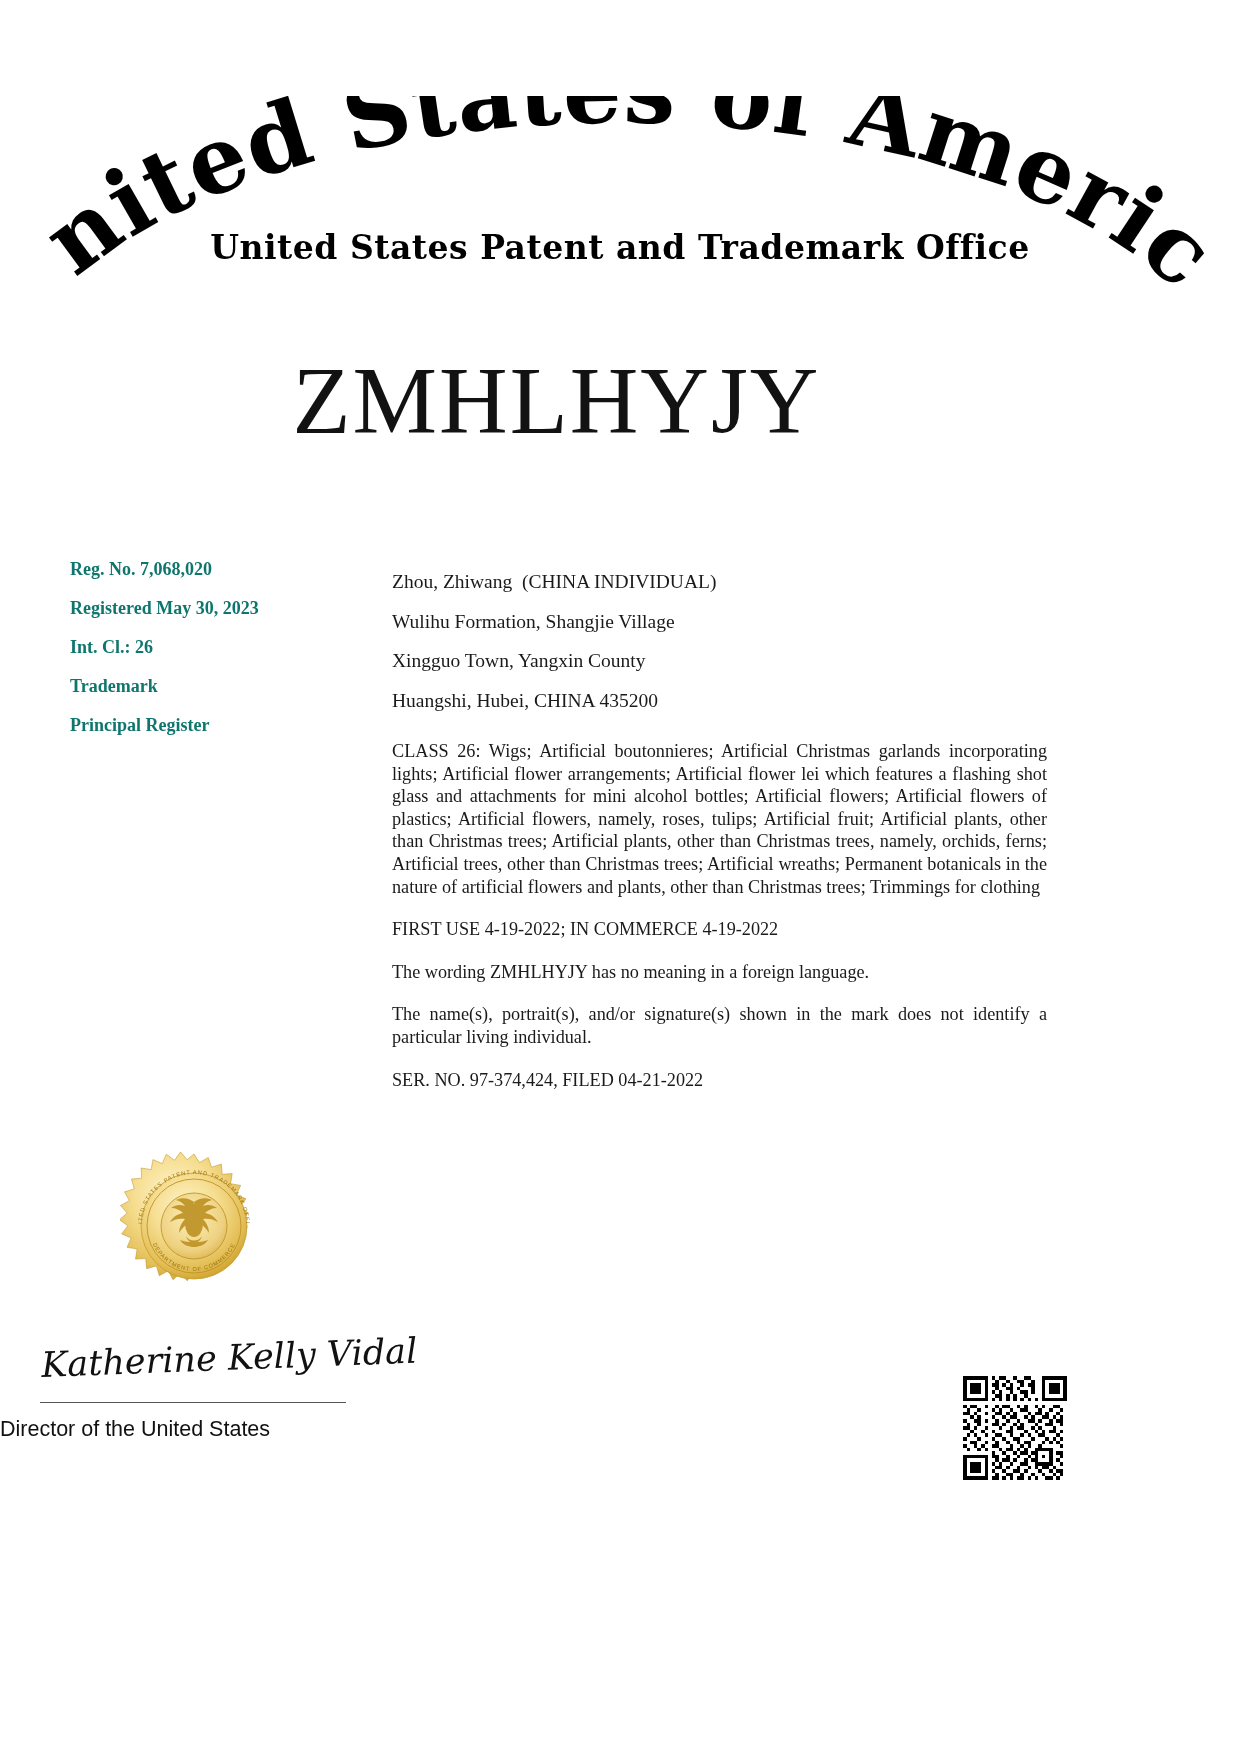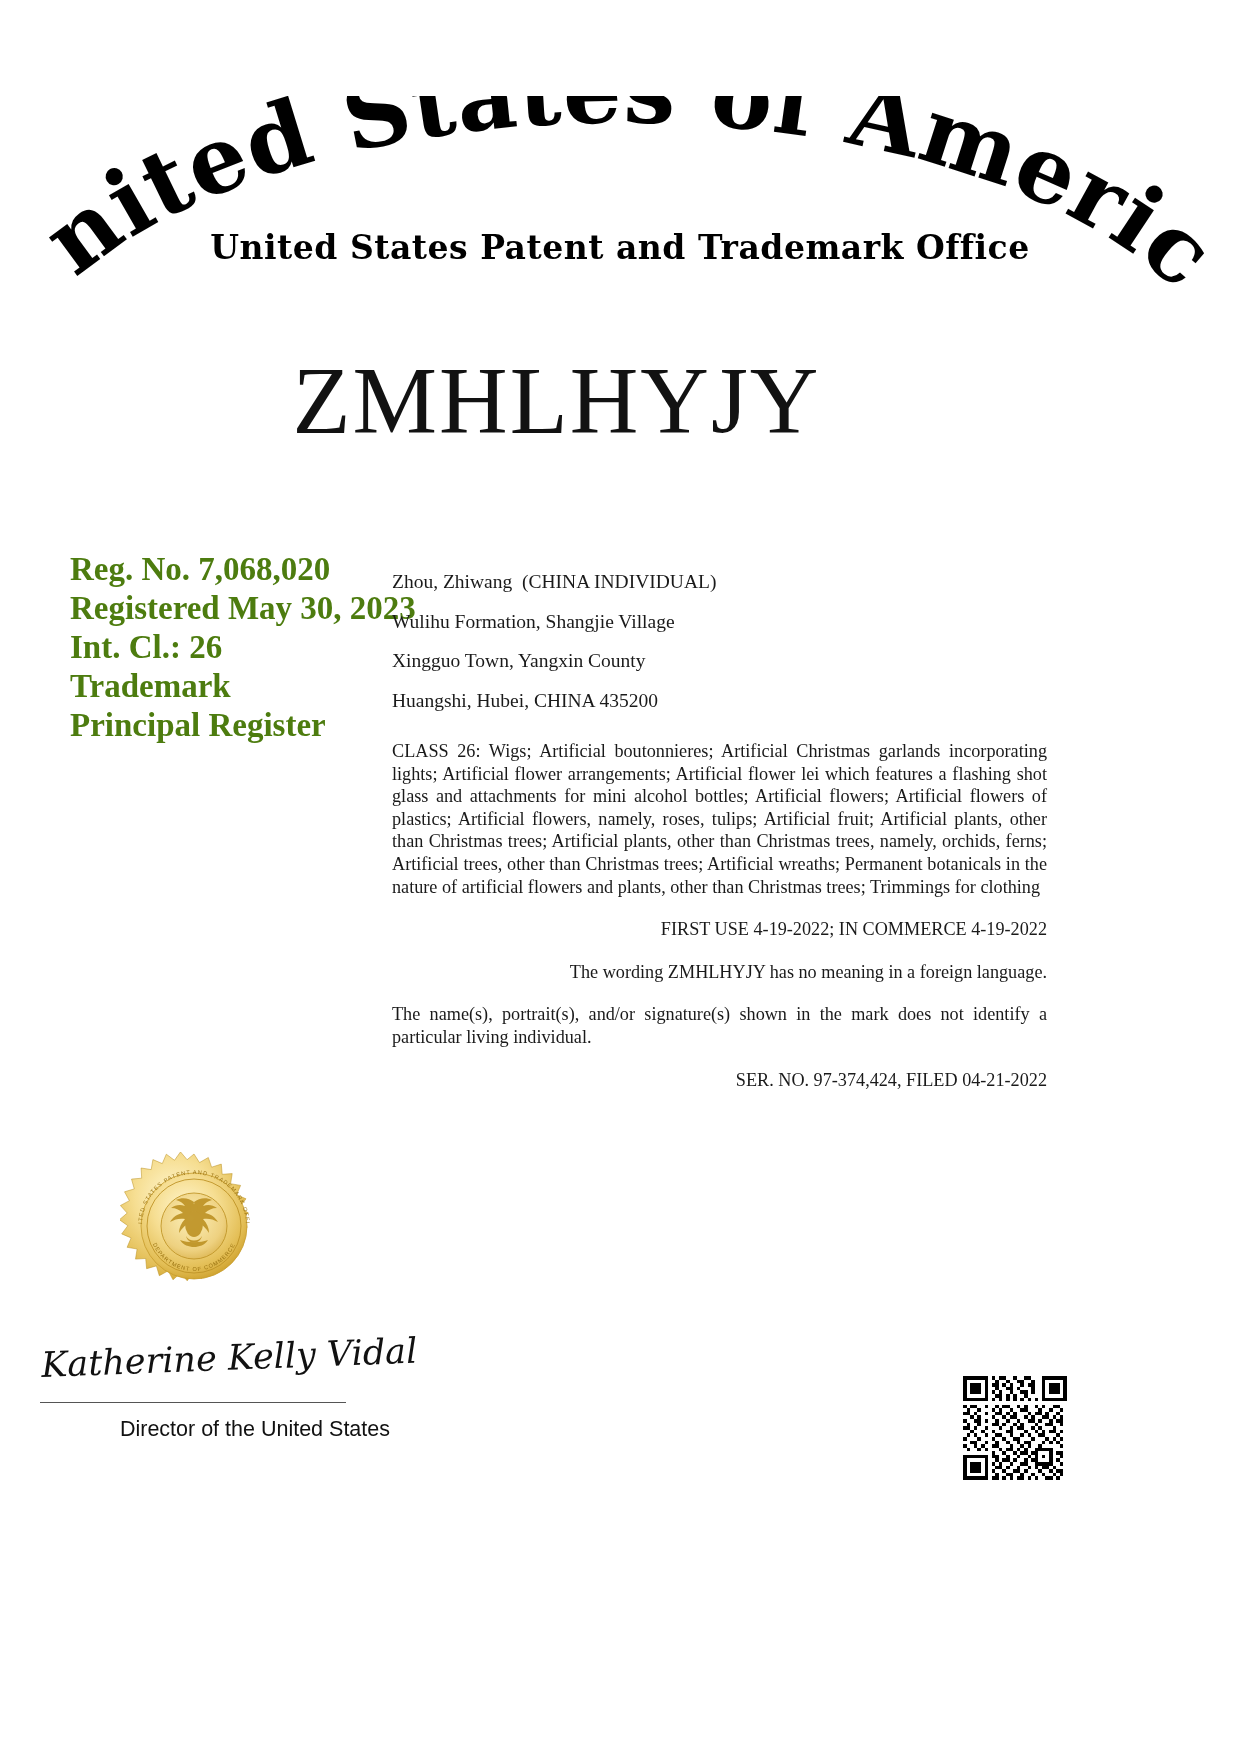--- a/index.html
+++ b/index.html
@@ -73,23 +73,23 @@
   
   .reg-col {
     position: absolute;
     left: 70px;
     top: 550px;
     width: 300px;
   }
   .reg-line {
     font-family: "Liberation Serif", "DejaVu Serif", serif;
     font-weight: 700;
-    font-size: 33px;
+    font-size: 18px;
     line-height: 39px;
-    color: #4d7c0f;
+    color: #0f766e;
     white-space: nowrap;
   }
 
   
   .body-col {
     position: absolute;
     left: 392px;
     top: 554px;
     width: 655px;
   }
@@ -101,21 +101,21 @@
     margin-top: 16px;
   }
   .para {
     font-size: 18.2px;
     line-height: 22.6px;
     color: #1a1a1a;
     text-align: justify;
     margin-top: 28px;
   }
   .para.nojustify {
-    text-align: right;
+    text-align: left;
   }
   .para.tight {
     margin-top: 20px;
   }
 
   
   .seal {
     position: absolute;
     left: 120px;
     top: 1152px;
@@ -144,21 +144,21 @@
     top: 1402px;
     width: 306px;
     height: 1px;
     background: #555555;
   }
   .director-caption {
     position: absolute;
     left: 0px;
     top: 1415px;
     width: 390px;
-    text-align: right;
+    text-align: left;
     font-family: "Liberation Sans", "DejaVu Sans", sans-serif;
     font-size: 21.5px;
     line-height: 29px;
     color: #111111;
   }
 
   
   .qr {
     position: absolute;
     left: 963px;

